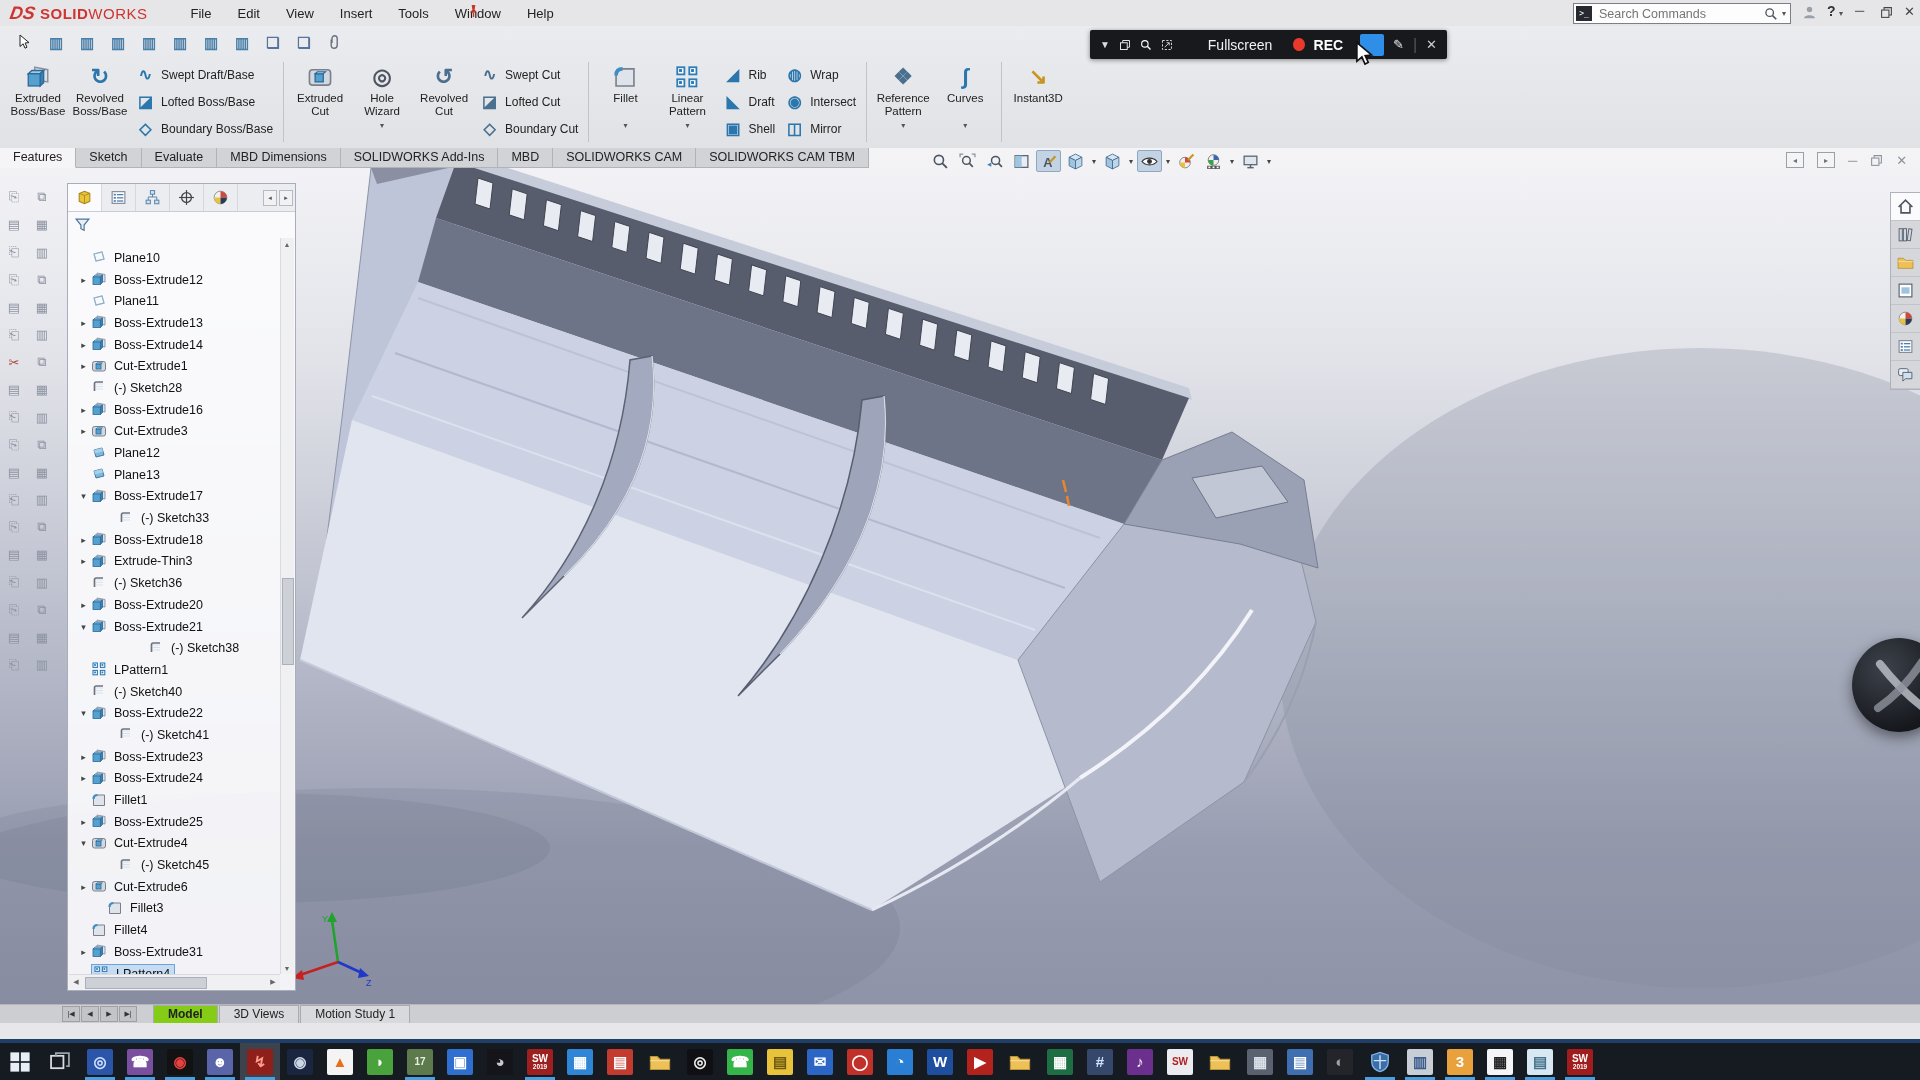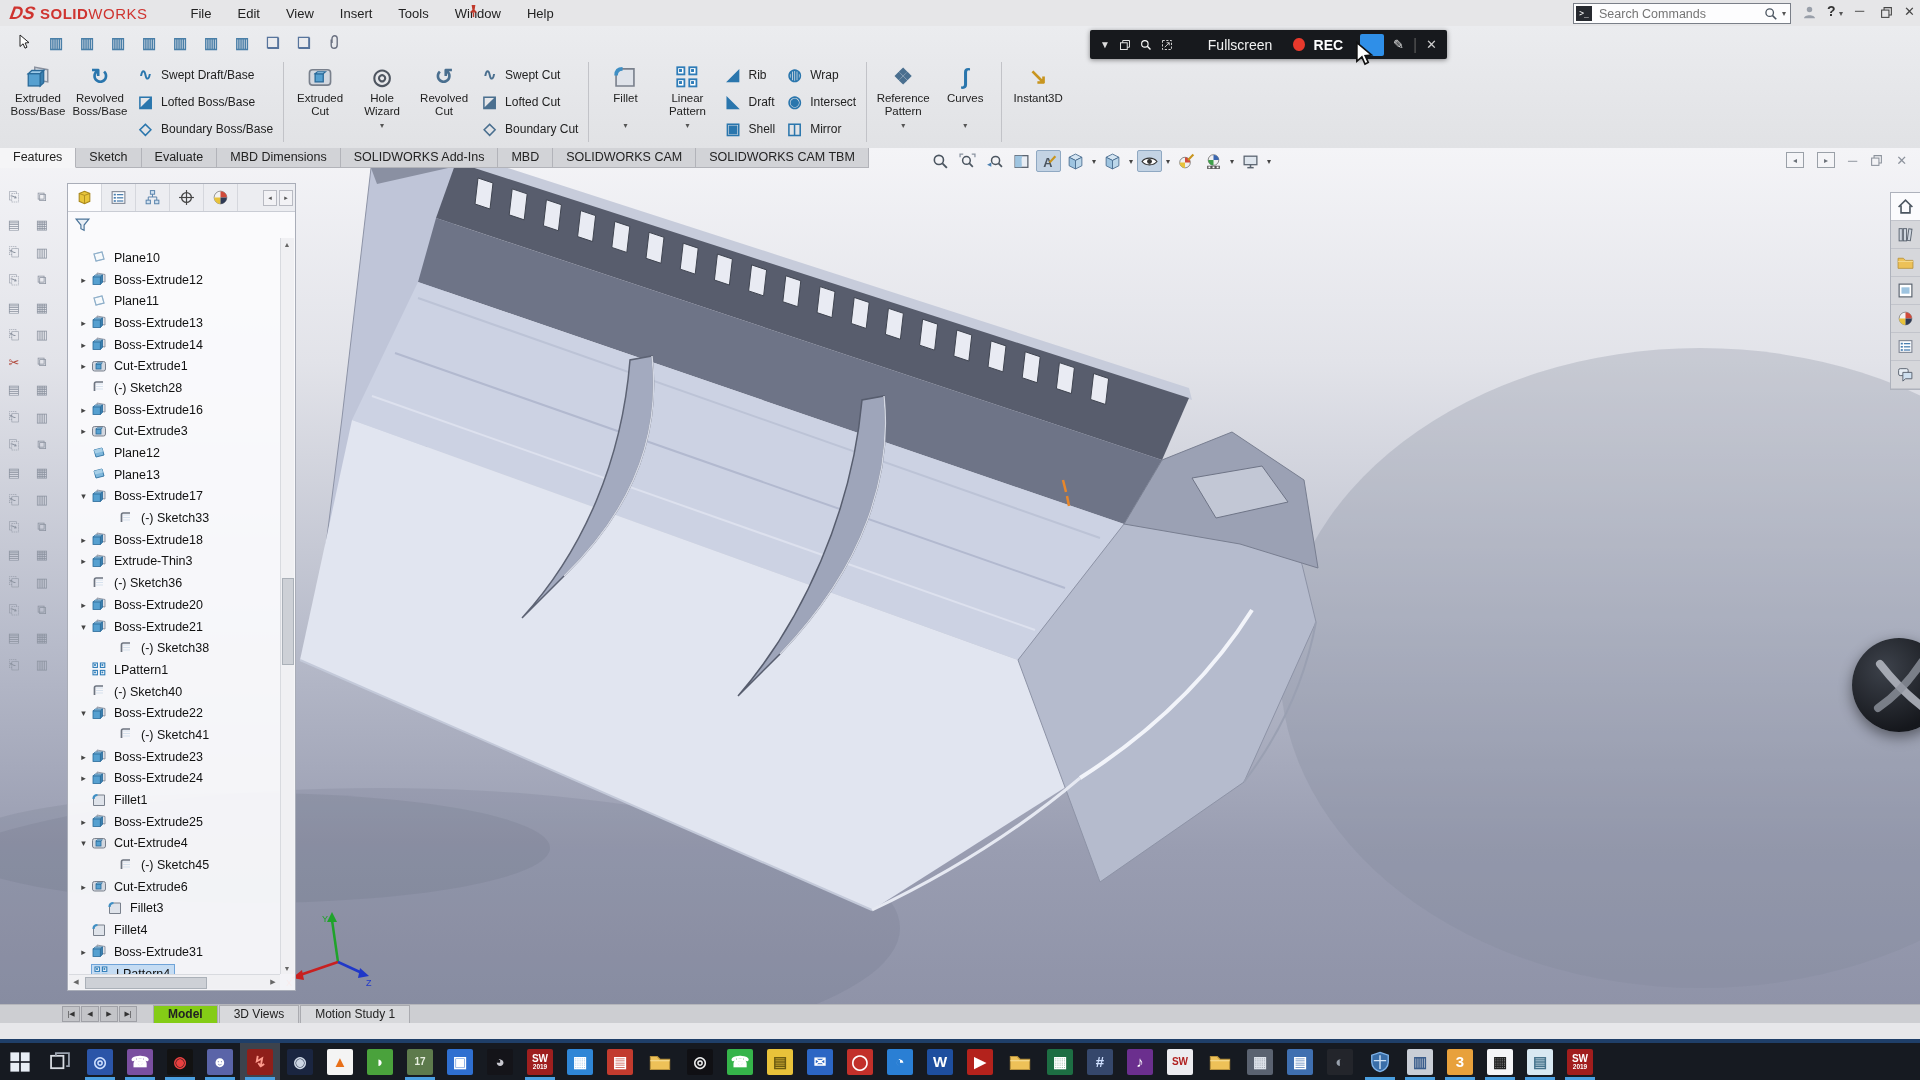--- a/index.html
+++ b/index.html
@@ -1071,21 +1071,21 @@
               </svg></span>
             <span class="tlabel">Boss-Extrude20</span>
           </div>
           <div class="trow" style="padding-left: 8px;">
             <span class="arr">▾</span>
             <span class="ticon"><svg width="16" height="16">
                 <use href="#sym-t-boss"></use>
               </svg></span>
             <span class="tlabel">Boss-Extrude21</span>
           </div>
-          <div class="trow" style="padding-left: 35px;">
+          <div class="trow" style="padding-left: 35px; margin-left: 30px;">
             <span class="arr"></span>
             <span class="ticon"><svg width="16" height="16">
                 <use href="#sym-t-sketch"></use>
               </svg></span>
             <span class="tlabel">(-) Sketch38</span>
           </div>
           <div class="trow" style="padding-left: 8px;">
             <span class="arr"></span>
             <span class="ticon"><svg width="16" height="16">
                 <use href="#sym-t-lpattern"></use>

